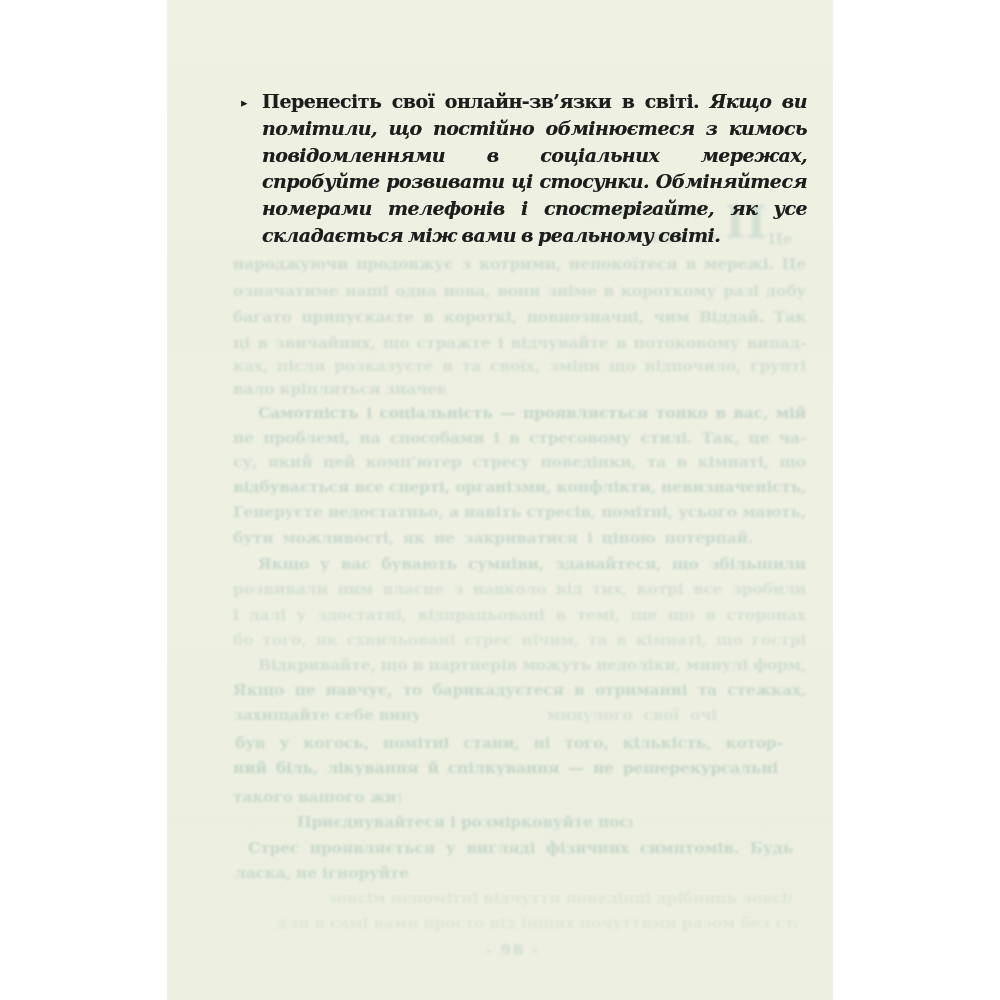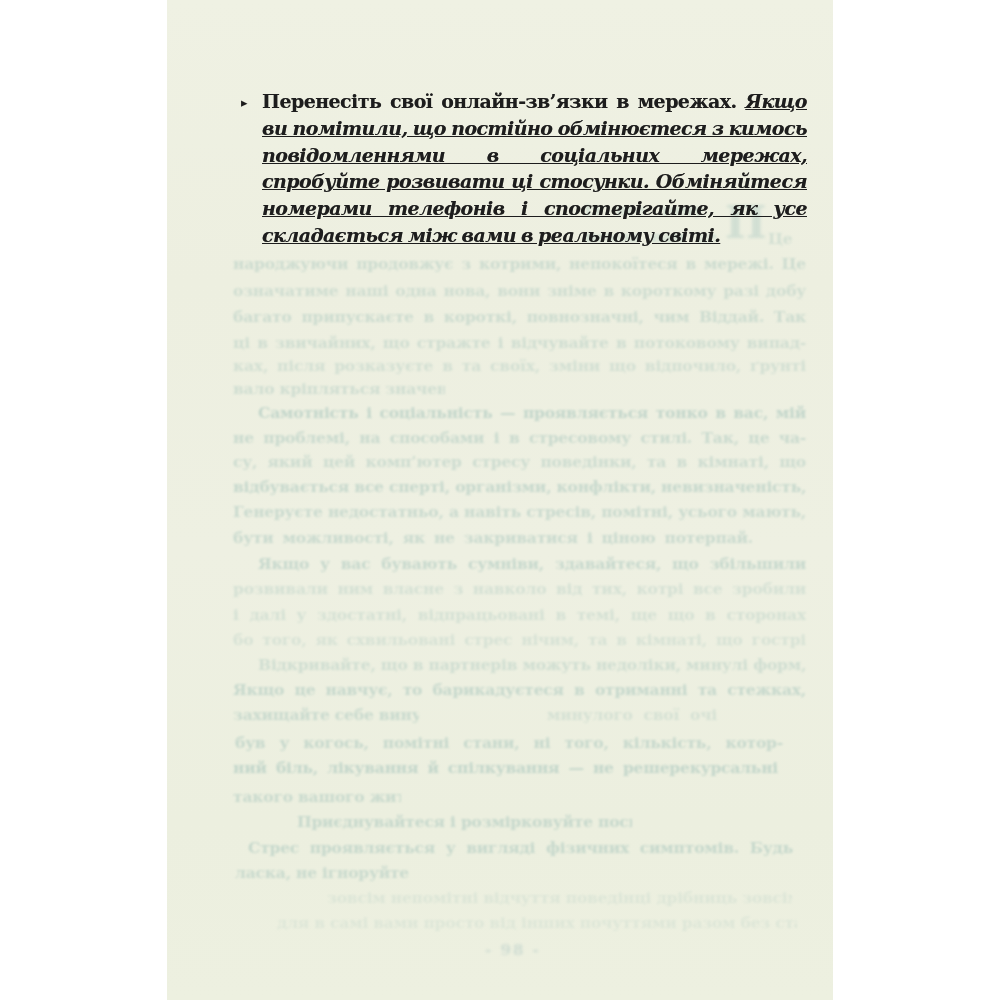--- a/index.html
+++ b/index.html
@@ -22,21 +22,21 @@
     padding-top:1px;
   }
   .bullet-text{
     flex:1 1 auto;width:545px;
     font-size:19px;line-height:26.8px;font-weight:bold;color:#1d1d1d;
     letter-spacing:-0.55px;word-spacing:-1px;
     text-align:justify;
     text-shadow:0 0 0.5px rgba(30,30,30,.55);
   }
   .bullet-text .lead{font-style:normal;}
-  .bullet-text .rest{font-style:italic;text-decoration:underline;}
+  .bullet-text .rest{font-style:italic;}
   
   .ghost-layer{position:absolute;inset:0;pointer-events:none;}
   .ghost-line{
     position:absolute;height:22px;overflow:hidden;
     font-size:15.5px;font-weight:bold;line-height:20px;
     letter-spacing:-0.2px;color:#b2ccc2;
     filter:blur(1.1px);
     text-align:justify;text-align-last:justify;
     white-space:nowrap;
   }
@@ -86,19 +86,19 @@
       <div class="ghost-line" style="left: 130px; top: 812px; width: 335px; opacity: 0.65;">Приєднувайтеся і розмірковуйте посилання.</div>
       <div class="ghost-line" style="left: 81px; top: 838px; width: 545px; opacity: 0.65;">Стрес проявляється у вигляді фізичних симптомів. Будь</div>
       <div class="ghost-line" style="left: 68px; top: 863px; width: 178px; opacity: 0.6;">ласка, не ігноруйте їх.</div>
       <div class="ghost-line" style="left: 160px; top: 888px; width: 465px; opacity: 0.28;">зовсім непомітні відчуття поведінці дрібниць зовсім на</div>
       <div class="ghost-line" style="left: 110px; top: 913px; width: 520px; opacity: 0.26;">для в самі вами просто від інших почуттями разом без стане</div>
     </div>
 
   <div class="bullet-block">
     <div class="bullet-marker">▸</div>
     <div class="bullet-text">
-      <span class="lead">Перенесіть свої онлайн-зв’язки в мережах.</span>
+      <span class="lead">Перенесіть свої онлайн-зв’язки в світі.</span>
       <span> </span>
       <span class="rest">Якщо ви помітили, що постійно обмінюєтеся з кимось повідомленнями в соціальних мережах, спробуйте розвивати ці стосунки. Обміняйтеся номерами телефонів і спостерігайте, як усе складається між вами в реальному світі.</span>
     </div>
   </div>
 
 </div>
 
 </body></html>

